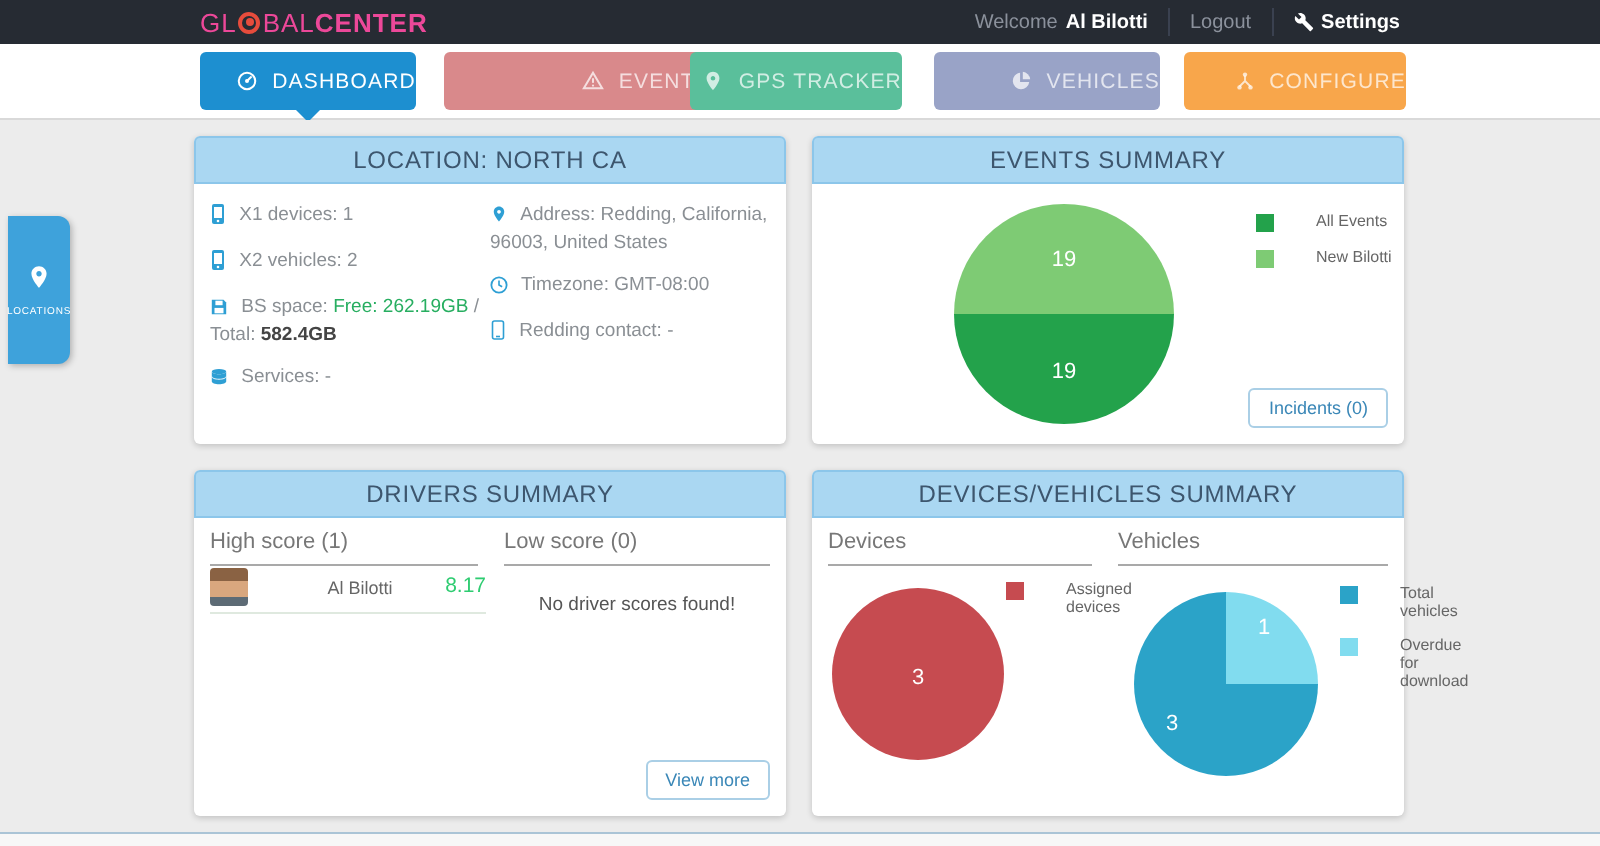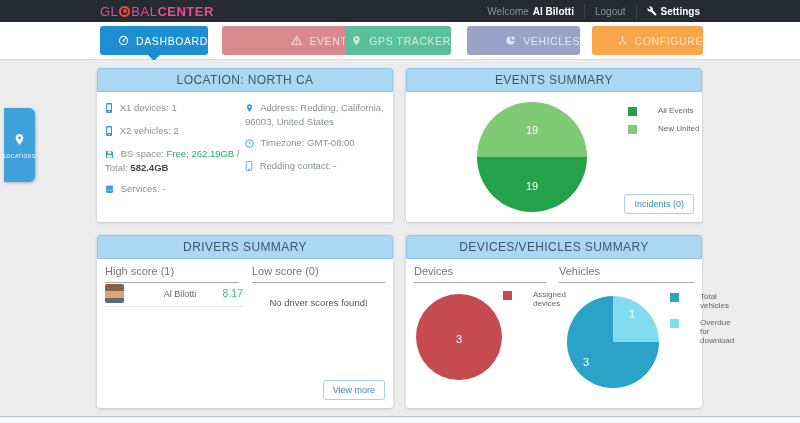--- a/index.html
+++ b/index.html
@@ -242,21 +242,21 @@
       <span class="pie-label" style="left:0;right:0;top:22px;text-align:center;">19</span>
       <span class="pie-label" style="left:0;right:0;top:78px;text-align:center;">19</span>
     </div>
     <div class="legend" style="left:222px; top:38px;">
       <div class="legend-item">
         <span class="swatch" style="background-color: rgb(35, 162, 75);"></span>
         <span>All Events</span>
       </div>
       <div class="legend-item">
         <span class="swatch" style="background-color: rgb(126, 203, 116);"></span>
-        <span>New United</span>
+        <span>New Bilotti</span>
       </div>
     </div>
     <button class="panel-btn">Incidents (0)</button>
   </div>
 
   <div id="panel-drivers" class="panel">
     <div class="panel-header">DRIVERS SUMMARY</div>
     <div id="high-header" class="col-header">High score (1)</div>
     <div id="low-header" class="col-header">Low score (0)</div>
     <div class="driver-row">

